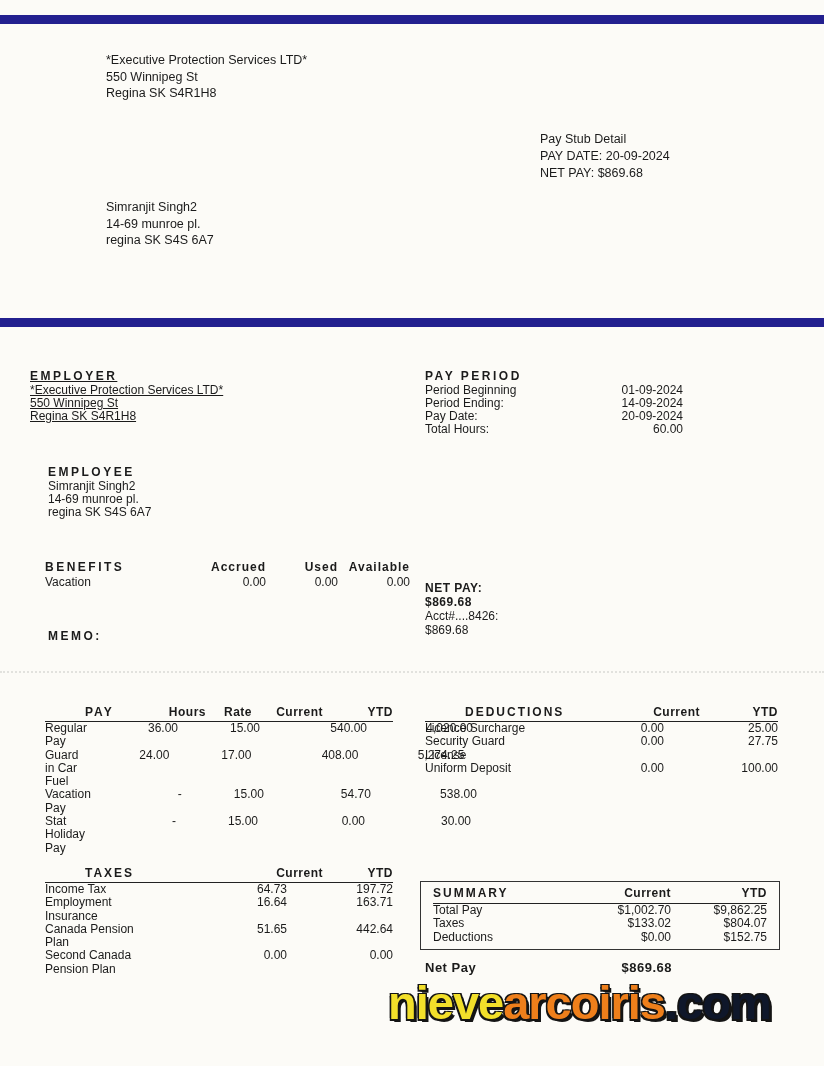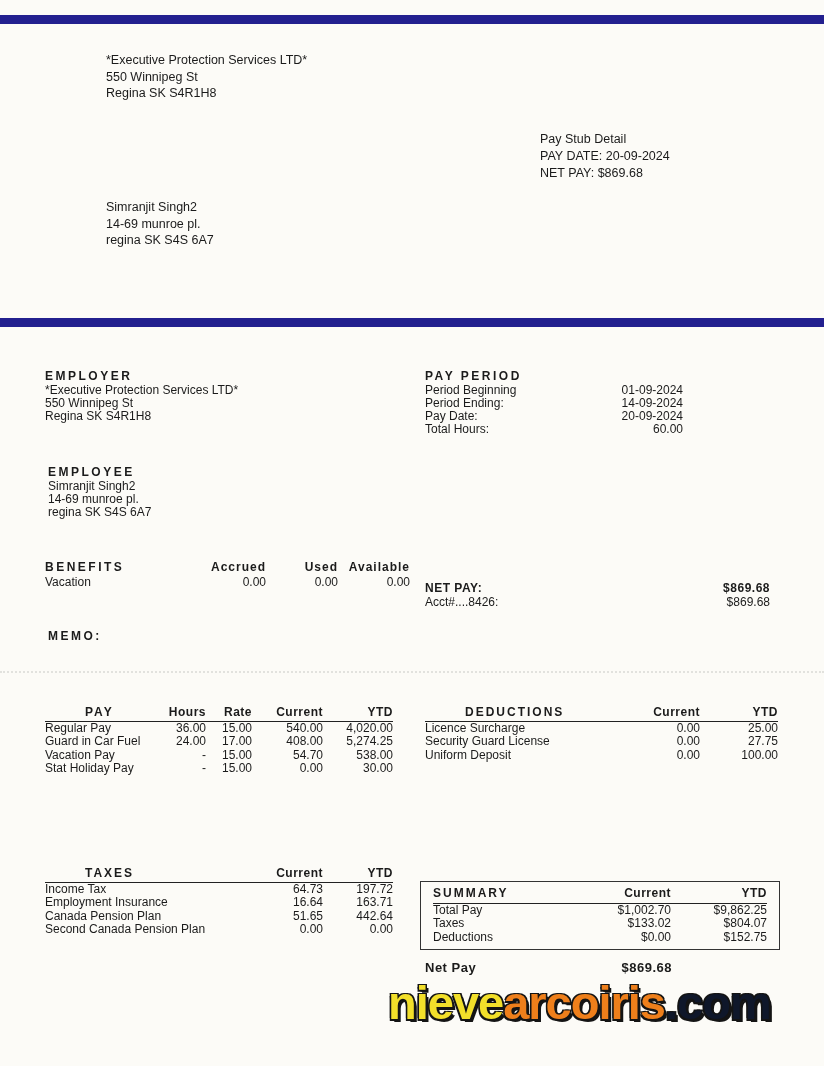--- a/index.html
+++ b/index.html
@@ -17,44 +17,44 @@
   .bar-mid { top: 318px; }
 
   .addr-block { position: absolute; font-size: 12.5px; line-height: 16.5px; }
   .company-block { left: 106px; top: 52px; }
   .employee-block { left: 106px; top: 199px; }
   .detail-block { position: absolute; left: 540px; top: 131px; width: 243px; text-align: left; font-size: 12.5px; line-height: 17px; }
 
   .sec-heading { font-weight: bold; font-size: 12px; letter-spacing: 2.5px; line-height: 15px; }
   .sec-lines { font-size: 12px; line-height: 13px; }
 
-  .employer-sec { position: absolute; left: 45px; top: 369px; }
+  .employer-sec { position: absolute; left: 30px; top: 369px; text-decoration: underline; }
   .payperiod-sec { position: absolute; left: 425px; top: 369px; width: 258px; }
   .employee-sec { position: absolute; left: 48px; top: 465px; }
 
   .kv-row { display: flex; justify-content: space-between; font-size: 12px; line-height: 13px; }
 
   .benefits-sec { position: absolute; left: 45px; top: 560px; width: 365px; font-size: 12px; }
   .benefits-grid { display: grid; grid-template-columns: 1fr 72px 72px 72px; line-height: 15px; }
   .benefits-grid .num, .benefits-grid .colh { text-align: right; }
   .benefits-grid .colh { font-weight: bold; letter-spacing: 1px; }
   .benefits-row { line-height: 14px; }
 
   .netpay-sec { position: absolute; left: 425px; top: 581px; width: 345px; font-size: 12px; line-height: 14px; }
-  .netpay-sec .row { display: flex; justify-content: space-between; }
+  .netpay-sec .row { display: flex; justify-content: flex-start; flex-direction: column; }
   .netpay-sec .bold { font-weight: bold; letter-spacing: 0.5px; }
 
   .memo-sec { position: absolute; left: 48px; top: 626px; }
 
   .dotted-divider { position: absolute; left: 0; top: 671px; width: 824px; border-top: 2px dotted #e2e2de; }
 
   .dtable { position: absolute; font-size: 12px; }
   .dtable .hdr { display: grid; font-weight: bold; border-bottom: 1.5px solid #222; padding-bottom: 2px; line-height: 14px; letter-spacing: 0.5px; }
   .dtable .hdr .t-heading { letter-spacing: 2px; padding-left: 40px; }
-  .dtable .row { display: grid; line-height: 13.3px; }
+  .dtable .row { display: grid; line-height: 13.3px; gap: 36px; }
   .dtable .num { text-align: right; }
   .dtable .row:first-of-type { margin-top: 3px; }
 
   .pay-table { left: 45px; top: 705px; width: 348px; }
   .pay-table .hdr, .pay-table .row { grid-template-columns: 1fr 55px 46px 71px 70px; }
 
   .deductions-table { left: 425px; top: 705px; width: 353px; }
   .deductions-table .hdr, .deductions-table .row { grid-template-columns: 1fr 90px 78px; }
 
   .taxes-table { left: 45px; top: 866px; width: 348px; }

